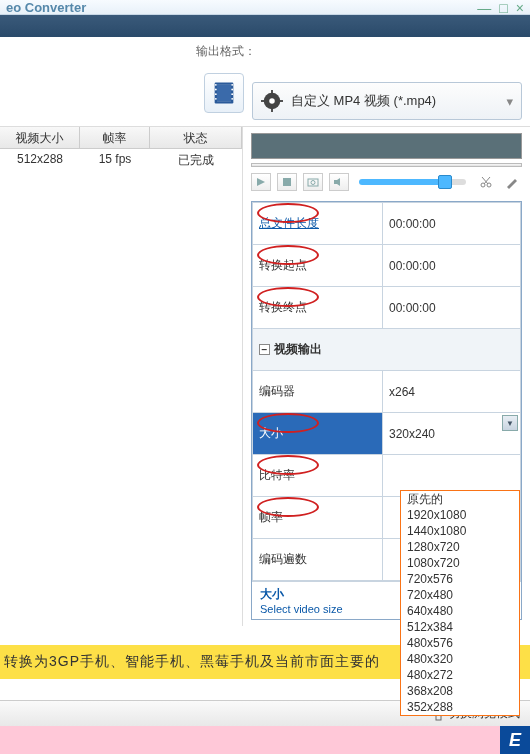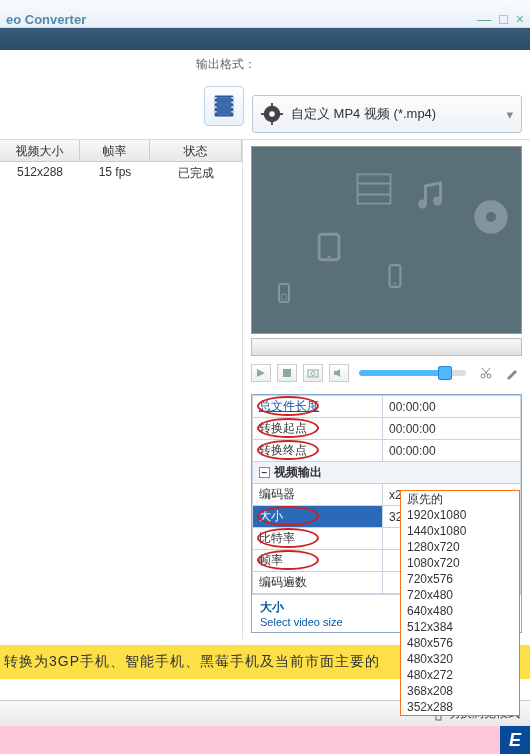--- a/index.html
+++ b/index.html
@@ -1,18 +1,18 @@
 <!DOCTYPE html>
 <html><head>
 <meta charset="utf-8">
 <style>
 * { box-sizing: border-box; margin: 0; padding: 0; }
 body { font-family: Arial, "Microsoft YaHei", sans-serif; font-size: 12px; background: #fff; width: 530px; height: 754px; overflow: hidden; position: relative; color: #333; }
 
-.titlebar { height: 28px; background: linear-gradient(#f7fbff, #e8f1f9); display: flex; align-items: flex-end; justify-content: space-between; padding: 0 6px; border-bottom: 1px solid #c8d8e6; }
+.titlebar { height: 15px; background: linear-gradient(#f7fbff, #e8f1f9); display: flex; align-items: flex-start; justify-content: space-between; padding: 0 6px; border-bottom: 1px solid #c8d8e6; }
 .titlebar .title { color: #4a6; font-weight: bold; font-size: 13px; color: #5588aa; }
 .titlebar .win-buttons { display: flex; gap: 8px; font-size: 14px; color: #6a8; }
 .titlebar .win-buttons span { cursor: pointer; }
 
 .toolbar-stripe { height: 22px; background: linear-gradient(#3a5a7a, #2a4a6a); }
 
 .output-format-row { padding: 6px 8px; display: flex; align-items: center; gap: 8px; background: #fff; }
 .output-format-label { color: #666; margin-left: 188px; }
 .format-icon { width: 40px; height: 40px; border: 1px solid #c0d0e0; border-radius: 4px; background: linear-gradient(#fff,#e8f0f8); display: flex; align-items: center; justify-content: center; }
 .format-icon svg { width: 28px; height: 28px; }
@@ -42,21 +42,21 @@
 
 .scrub-bar { height: 18px; margin-top: 4px; border: 1px solid #bbb; background: linear-gradient(#f8f8f8,#e0e0e0); }
 
 .transport { display: flex; align-items: center; gap: 6px; margin-top: 6px; height: 22px; }
 .transport .tbtn { width: 20px; height: 18px; border: 1px solid #ccc; background: linear-gradient(#fff,#eee); display: flex; align-items: center; justify-content: center; }
 .transport .slider { flex: 1; height: 6px; background: linear-gradient(90deg, #4db8ff 0%, #4db8ff 80%, #ddd 80%); border-radius: 3px; position: relative; margin: 0 4px; min-width: 50px; }
 .transport .slider::after { content: ''; position: absolute; right: 14px; top: -4px; width: 12px; height: 12px; background: #4db8ff; border: 1px solid #2a8acc; border-radius: 2px; }
 
 .props-panel { margin-top: 10px; border: 1px solid #8aa8c8; background: #fff; }
 .props-table { width: 100%; border-collapse: collapse; font-size: 12px; }
-.props-table td { border: 1px solid #c8d4e0; padding: 2px 6px; height: 20px; }
+.props-table td { border: 1px solid #c8d4e0; padding: 12px 6px; height: 20px; }
 .props-table .label-col { width: 130px; }
 .props-table .section-row td { background: #f0f4f8; font-weight: bold; }
 .props-table td.circled { position: relative; }
 .props-table td.circled::after { content: ''; position: absolute; left: 4px; top: 0px; width: 58px; height: 16px; border: 2px solid #d02020; border-radius: 50%; pointer-events: none; }
 .props-table td.selected { background: #2a6ab8; color: #fff; }
 .props-table td.link { color: #0a58a8; cursor: pointer; text-decoration: underline; }
 .props-table td.has-dd { position: relative; padding-right: 20px; }
 .props-table td.has-dd::after { content: '▼'; position: absolute; right: 2px; top: 2px; width: 14px; height: 14px; background: linear-gradient(#e8eef4,#c8d4e0); border: 1px solid #8aa; font-size: 8px; display: flex; align-items: center; justify-content: center; color: #456; }
 
 .hint-box { border-top: 1px solid #c8d4e0; padding: 4px 8px; background: #fff; }

